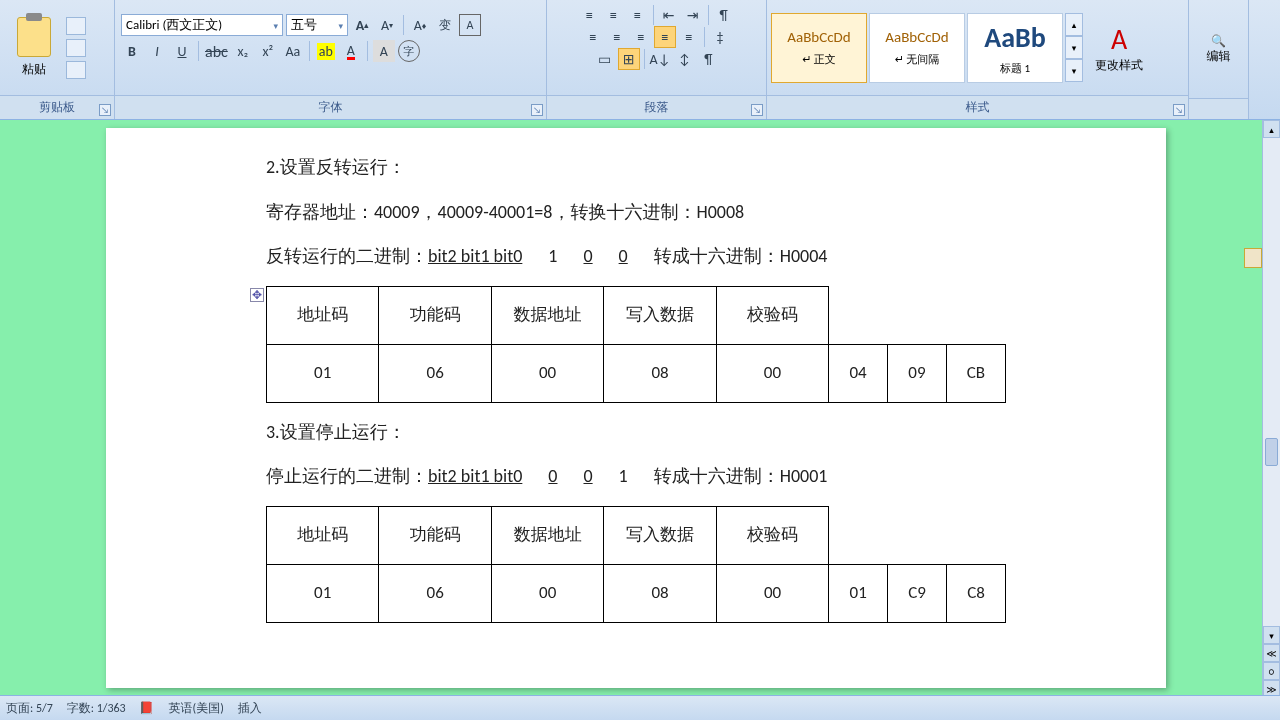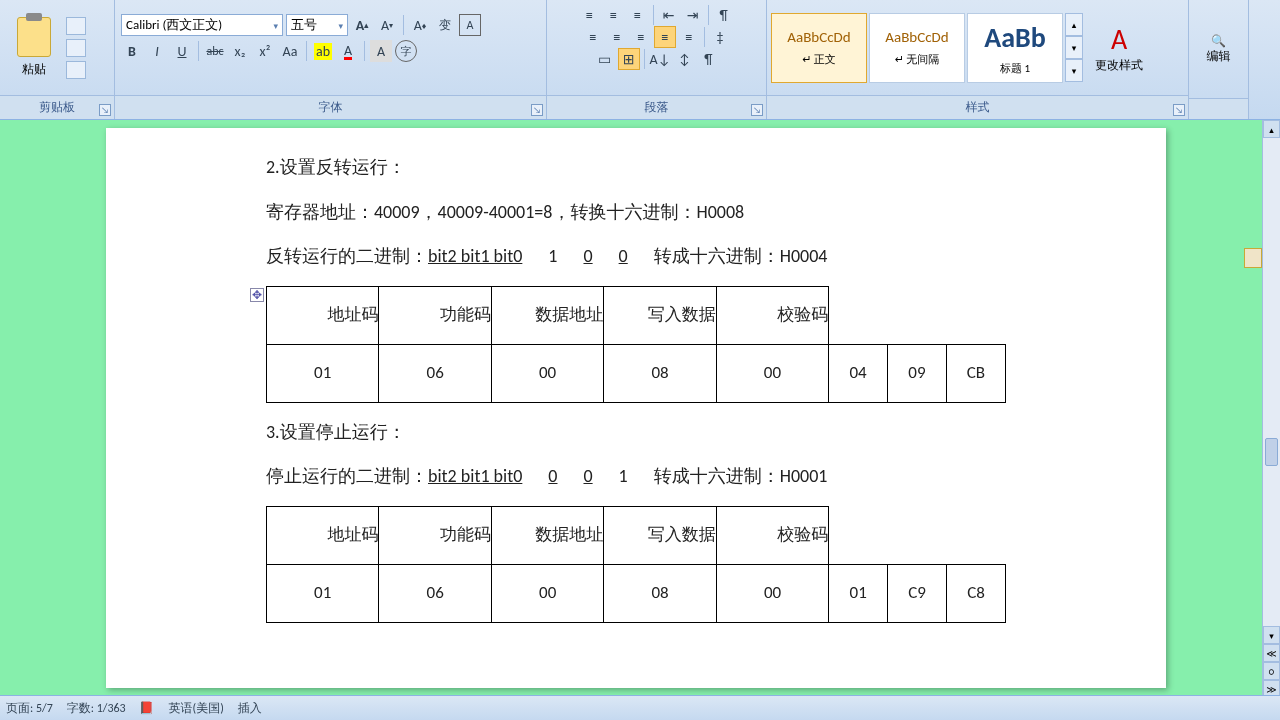--- a/index.html
+++ b/index.html
@@ -45,21 +45,21 @@
 .edit-group { width: 60px; }
 .edit-btn { display: flex; flex-direction: column; align-items: center; font-size: 12px; }
 
 .doc-area { position: absolute; top: 120px; left: 0; right: 18px; bottom: 22px; background: #86efac; overflow: hidden; padding-left: 9px; }
 .page { position: absolute; left: 106px; top: 8px; width: 1060px; height: 560px; background: white; box-shadow: 2px 2px 6px rgba(0,0,0,.3); padding: 10px 160px 10px 160px; font-size: 18px; color: #222; line-height: 1.7; }
 .page p { margin: 14px 0; }
 .u { text-decoration: underline; }
 .sp { display: inline-block; width: 26px; }
 .tbl { border-collapse: collapse; margin: 4px 0; }
 .tbl td { border: 1.5px solid #000; text-align: center; font-size: 17px; height: 58px; }
-.hdr td { width: 150px; text-align: right; }
+.hdr td { width: 150px; }
 .dat td { width: 75px; }
 .dat td.w2 { width: 150px; }
 .tbl-handle { position: absolute; width: 14px; height: 14px; border: 1px solid #88a; background: white; font-size: 12px; line-height: 12px; text-align: center; color: #55a; }
 
 .vscroll { position: absolute; top: 120px; right: 0; width: 18px; bottom: 22px; background: #e4ebf5; border-left: 1px solid #a3bde0; display: flex; flex-direction: column; }
 .vs-btn { height: 18px; background: #d0e0f0; border: 1px solid #a3bde0; font-size: 9px; display: flex; align-items: center; justify-content: center; }
 .vs-track { flex: 1; position: relative; }
 .vs-thumb { position: absolute; left: 2px; right: 2px; top: 300px; height: 28px; background: #c0d0e8; border: 1px solid #8aabd6; border-radius: 2px; }
 .vs-nav { height: 18px; background: #d0e0f0; border: 1px solid #a3bde0; font-size: 10px; display: flex; align-items: center; justify-content: center; }
 
@@ -108,21 +108,21 @@
         <div class="sep"></div>
         <div class="btn">A<span style="font-size:9px;">♦</span></div>
         <div class="btn" style="font-size:12px;">变</div>
         <div class="btn" style="border:1px solid #666; font-size:12px; padding:0 2px;">A</div>
       </div>
       <div class="font-row">
         <div class="btn" style="font-weight:bold;">B</div>
         <div class="btn" style="font-style:italic;">I</div>
         <div class="btn" style="text-decoration:underline;">U</div>
         <div class="sep"></div>
-        <div class="btn" style="text-decoration:line-through; font-size:12px;">abc</div>
+        <div class="btn" style="text-decoration:line-through; font-size:16px;">abc</div>
         <div class="btn">x₂</div>
         <div class="btn">x²</div>
         <div class="btn">Aa</div>
         <div class="sep"></div>
         <div class="btn">
             <span style="background:#ff0;padding:0 2px;">ab</span>
           </div>
         <div class="btn">
             <div><span>A</span><div class="color-bar" style="background:#f00;"></div></div>
           </div>

